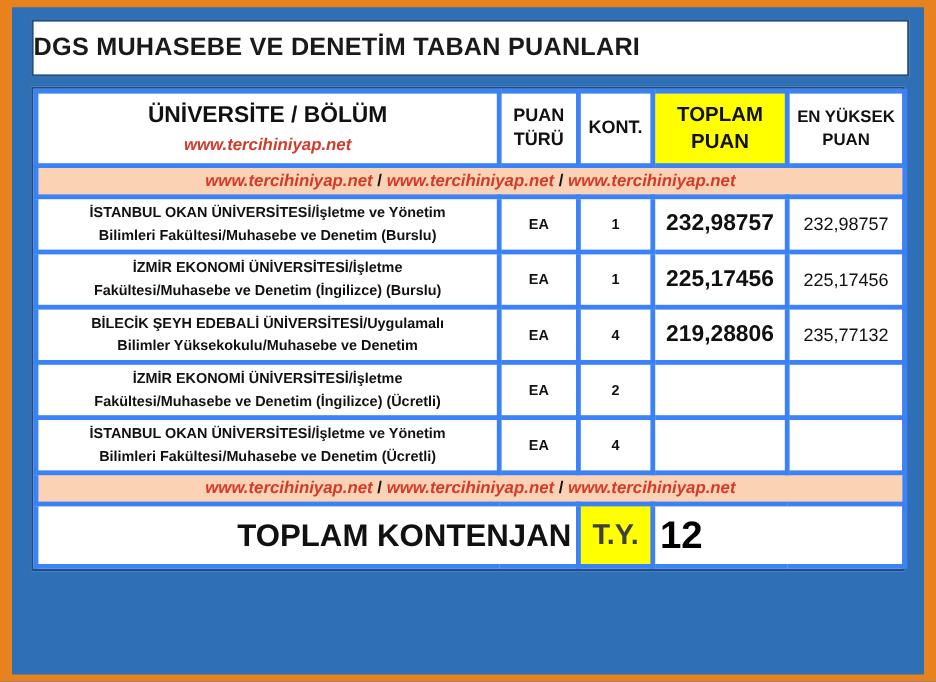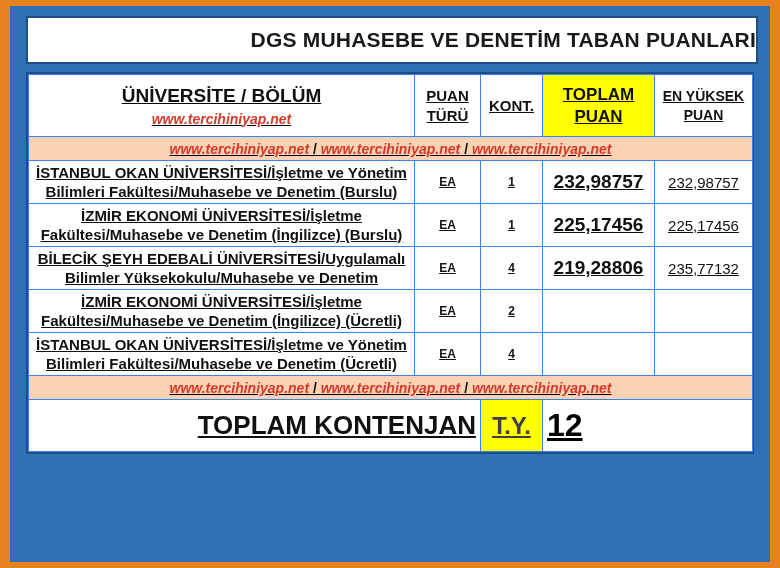--- a/index.html
+++ b/index.html
@@ -35,21 +35,21 @@
   .title-band {
     position: absolute;
     left: 8px;
     top: 4px;
     width: 728px;
     height: 44px;
     background: #ffffff;
     border: 2px solid #1b4f86;
     display: flex;
     align-items: center;
-    justify-content: flex-end;
+    justify-content: flex-start;
   }
   .title-band .title {
     font-size: 21px;
     font-weight: bold;
     color: #1a1a1a;
     letter-spacing: 0.2px;
     white-space: nowrap;
   }
   .table-wrap {
     position: absolute;
@@ -59,25 +59,24 @@
     background: #ffffff;
     border: 2px solid #1b4f86;
     box-sizing: border-box;
   }
   table.main {
     border-collapse: collapse;
     width: 100%;
     table-layout: fixed;
   }
   table.main td, table.main th {
-    border: 1px solid #3b82f6;
+    border: 4px solid #3b82f6;
     box-sizing: border-box;
     padding: 2px 4px;
     vertical-align: middle;
-    text-decoration: underline;
   }
   
   col.c-uni { width: 386px; }
   col.c-puan { width: 66px; }
   col.c-kont { width: 62px; }
   col.c-taban { width: 112px; }
   col.c-enyuksek { width: 98px; }
 
   .hdr-uni {
     text-align: center;
@@ -129,21 +128,21 @@
     font-weight: bold;
     font-style: italic;
     color: #d43a2a;
   }
   .adband .ad-text .sep {
     color: #111111;
     font-style: normal;
   }
   .row-uni {
     text-align: center;
-    font-size: 15px;
+    font-size: 12px;
     font-weight: bold;
     color: #111111;
     line-height: 19px;
   }
   .row-mid {
     text-align: center;
     font-size: 12px;
     font-weight: bold;
     color: #111111;
   }

